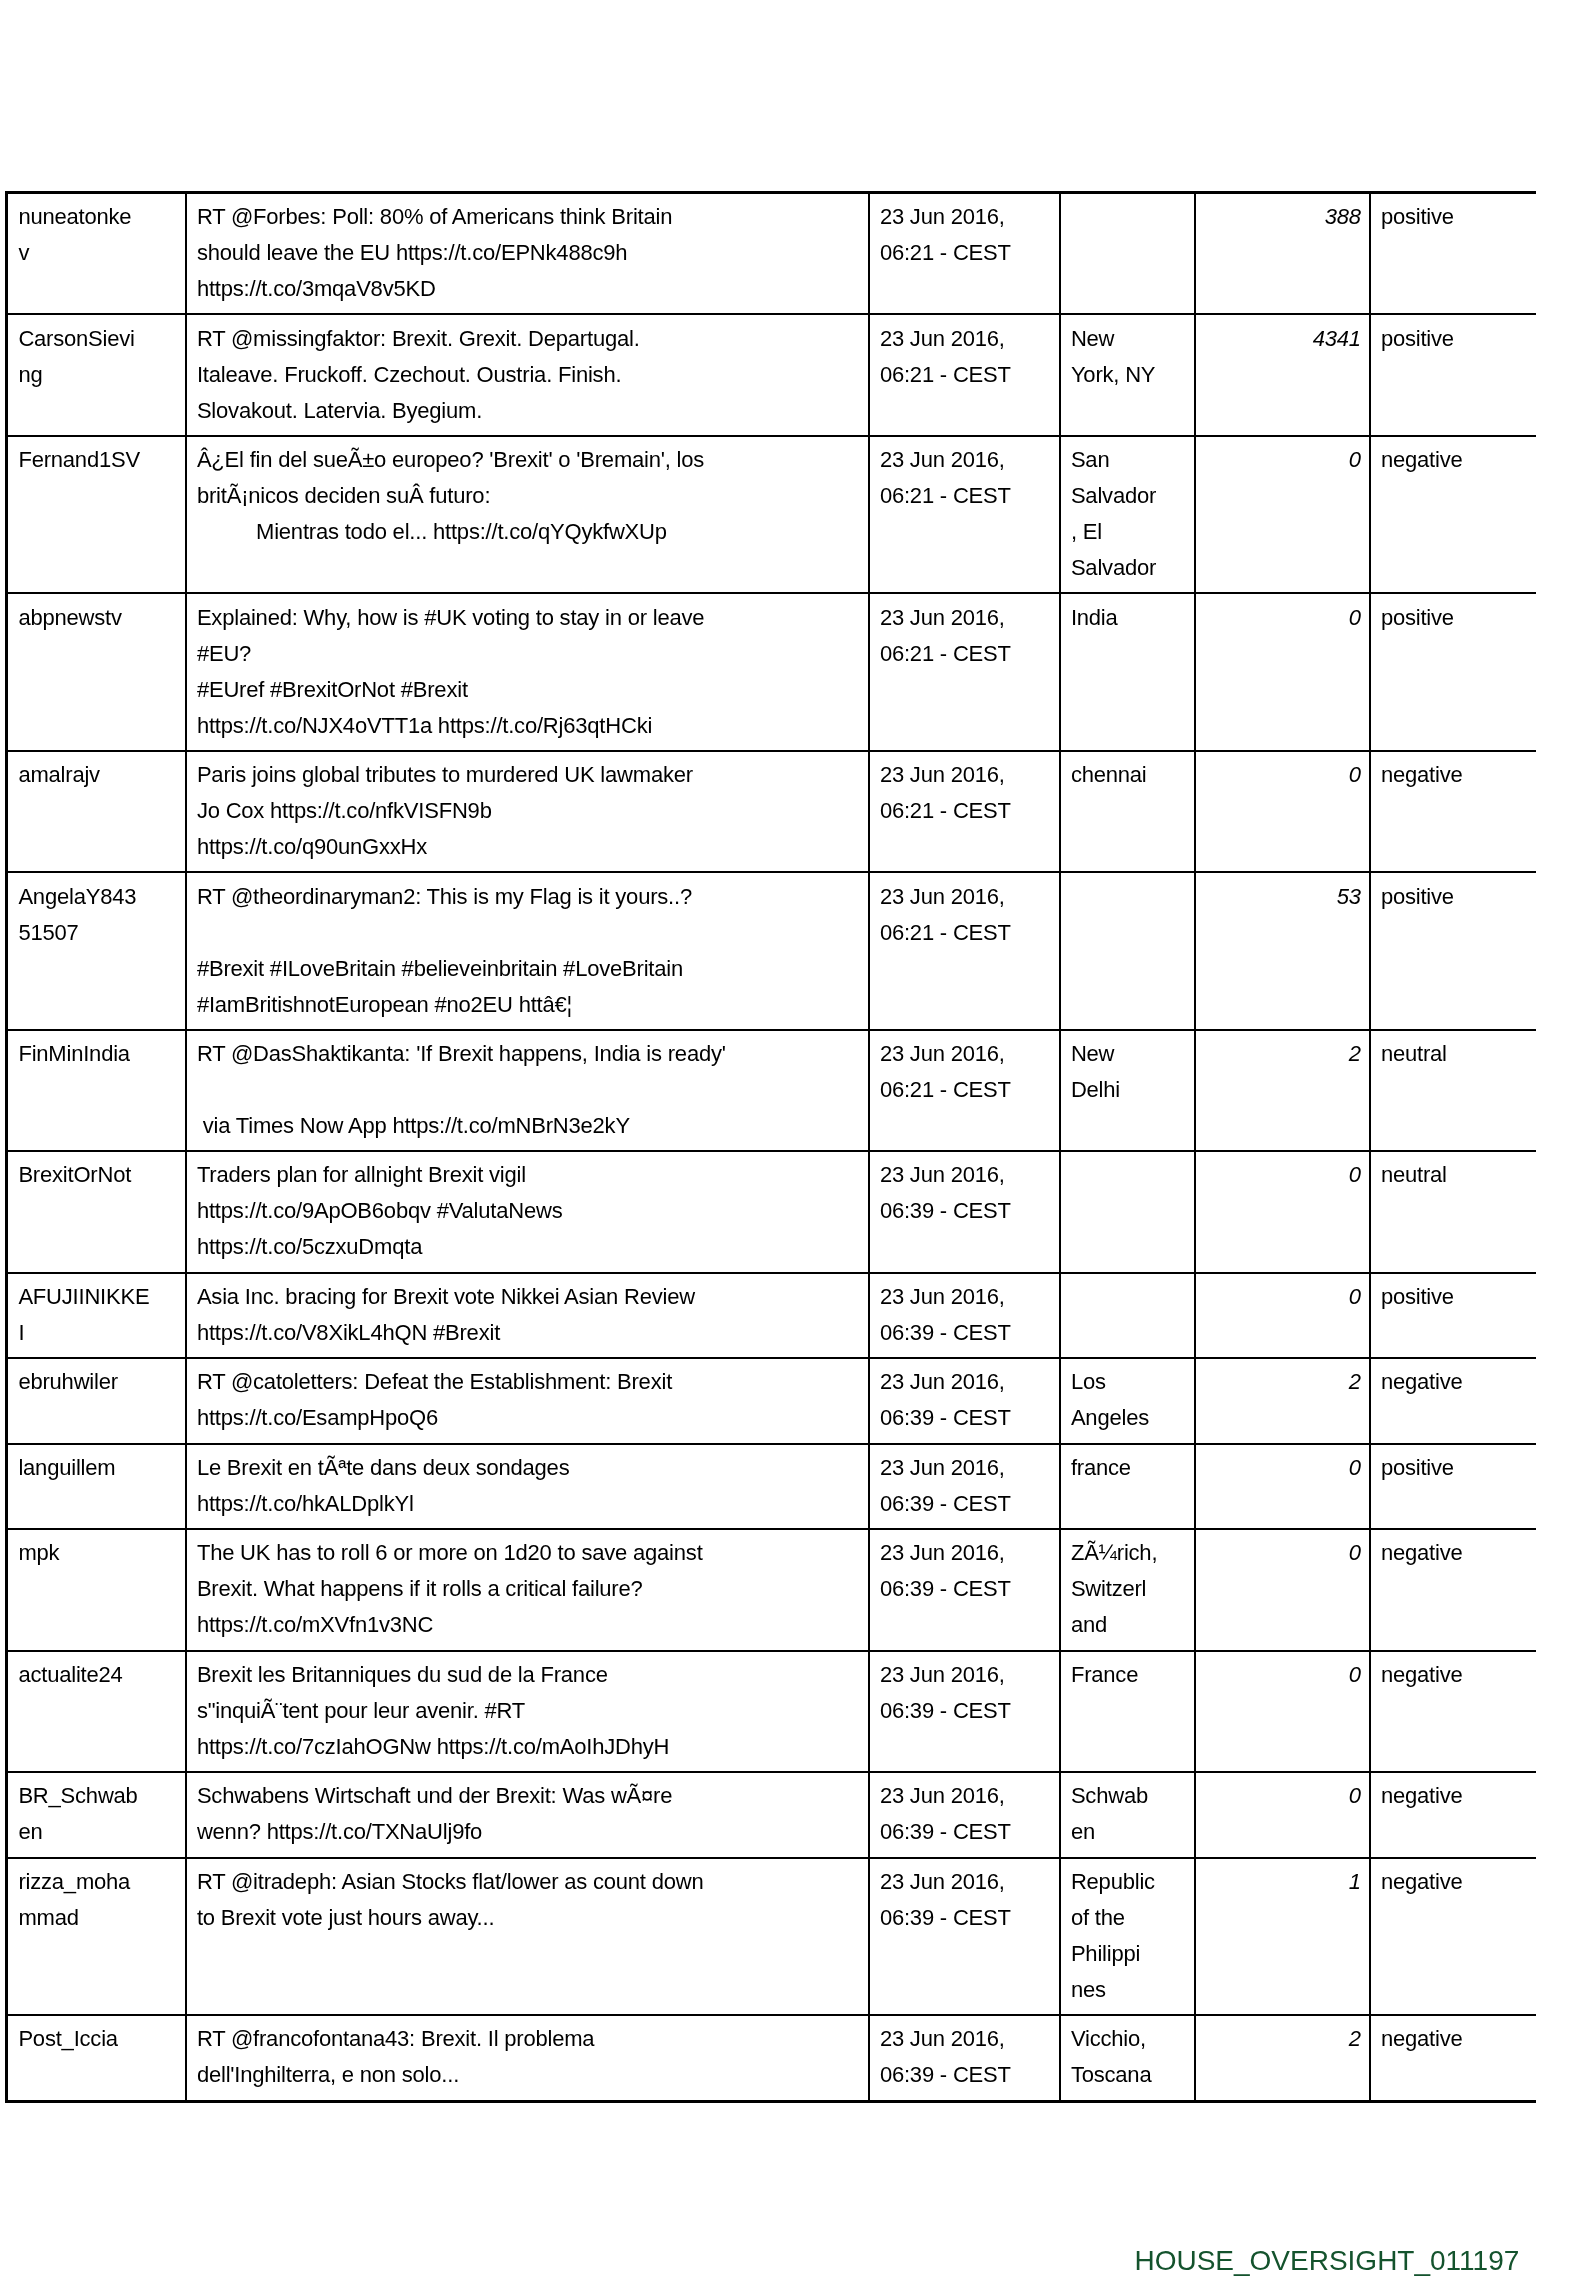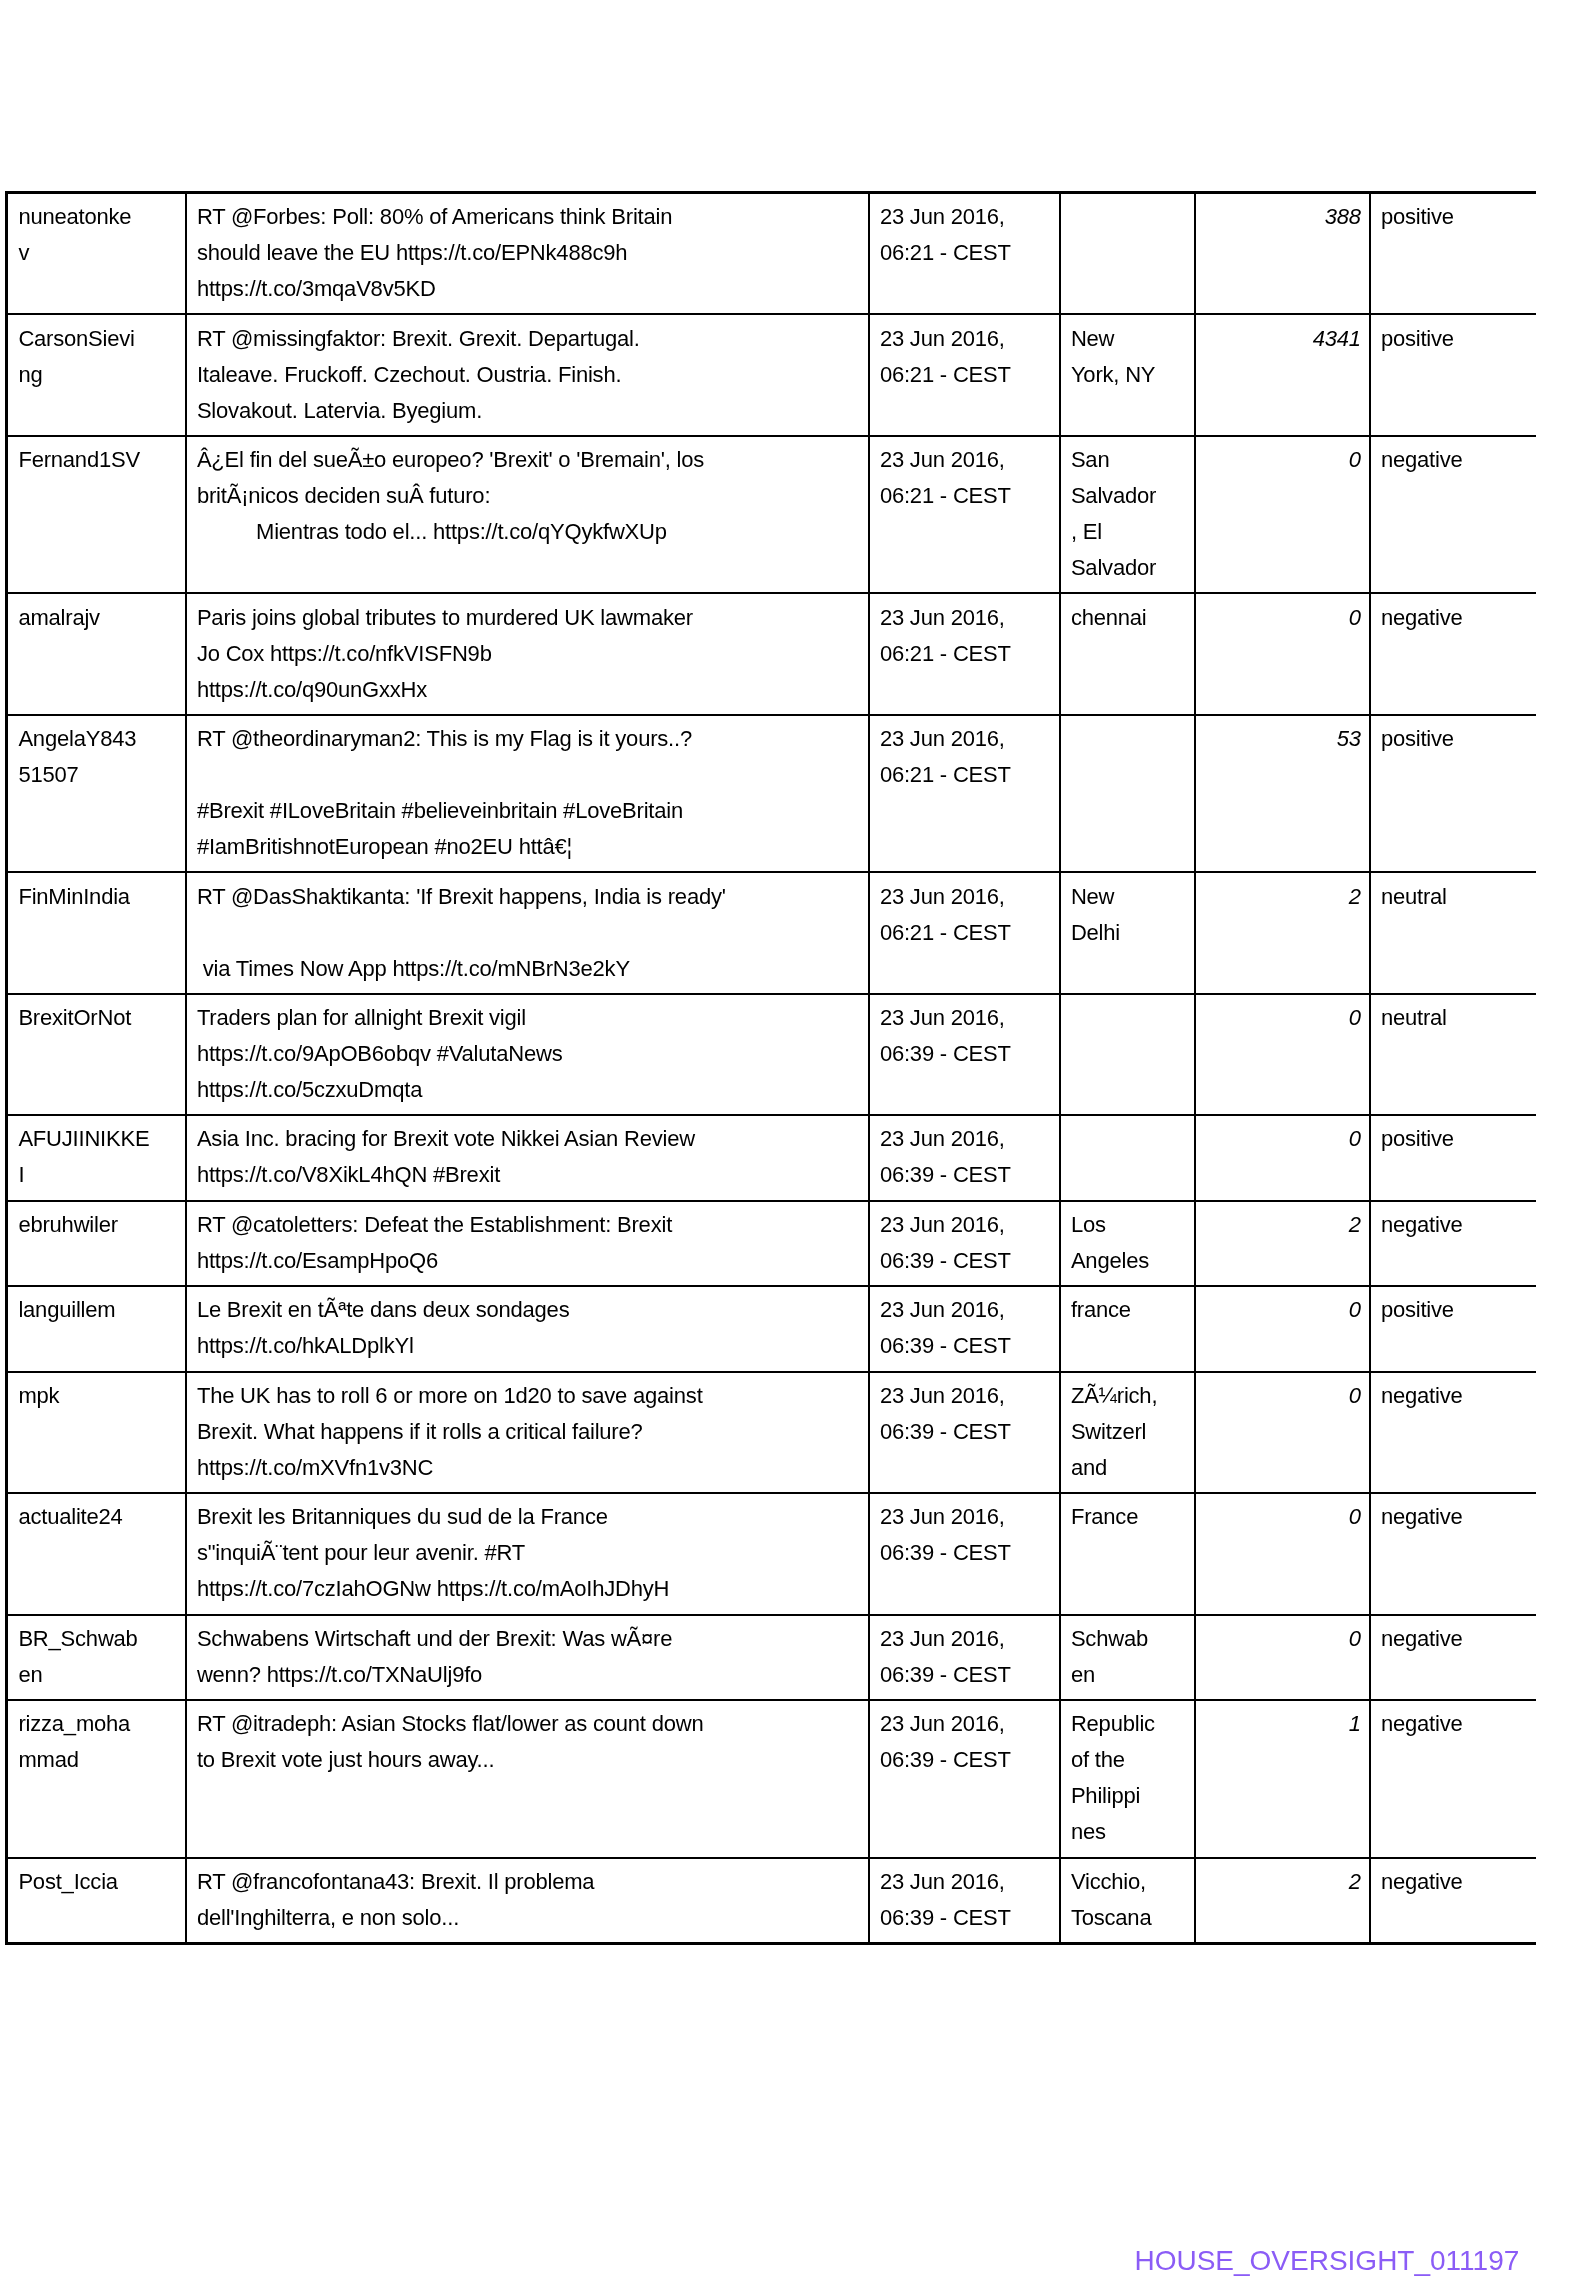--- a/index.html
+++ b/index.html
@@ -39,21 +39,21 @@
   td.col-user     { padding-left: 9px; padding-right: 2.6px; }
   td.col-count    { text-align: right; padding-right: 10.3px; font-style: italic; }
   td.col-date     { }
   td.col-location { }
   .doc-footer {
     position: absolute;
     top: 2245px;
     right: 16.7px;
     font-size: 28px;
     letter-spacing: 0px;
-    color: #8b5cf6;
+    color: #14532d;
     font-family: "Liberation Sans", sans-serif;
   }
 </style>
 </head>
 <body>
 
 <div class="page">
 
   <table class="tweets">
     <colgroup>
@@ -98,20 +98,32 @@
           <td class="col-date">23 Jun 2016,
 06:21 - CEST</td>
           <td class="col-location">San
 Salvador
 , El
 Salvador</td>
           <td class="col-count">0</td>
           <td class="col-sentiment">negative</td>
         </tr>
         <tr>
+          <td class="col-user">abpnewstv</td>
+          <td class="col-text">Explained: Why, how is #UK voting to stay in or leave
+#EU?
+#EUref #BrexitOrNot #Brexit
+https://t.co/NJX4oVTT1a https://t.co/Rj63qtHCki</td>
+          <td class="col-date">23 Jun 2016,
+06:21 - CEST</td>
+          <td class="col-location">India</td>
+          <td class="col-count">0</td>
+          <td class="col-sentiment">positive</td>
+        </tr>
+        <tr>
           <td class="col-user">amalrajv</td>
           <td class="col-text">Paris joins global tributes to murdered UK lawmaker
 Jo Cox https://t.co/nfkVISFN9b
 https://t.co/q90unGxxHx</td>
           <td class="col-date">23 Jun 2016,
 06:21 - CEST</td>
           <td class="col-location">chennai</td>
           <td class="col-count">0</td>
           <td class="col-sentiment">negative</td>
         </tr>

